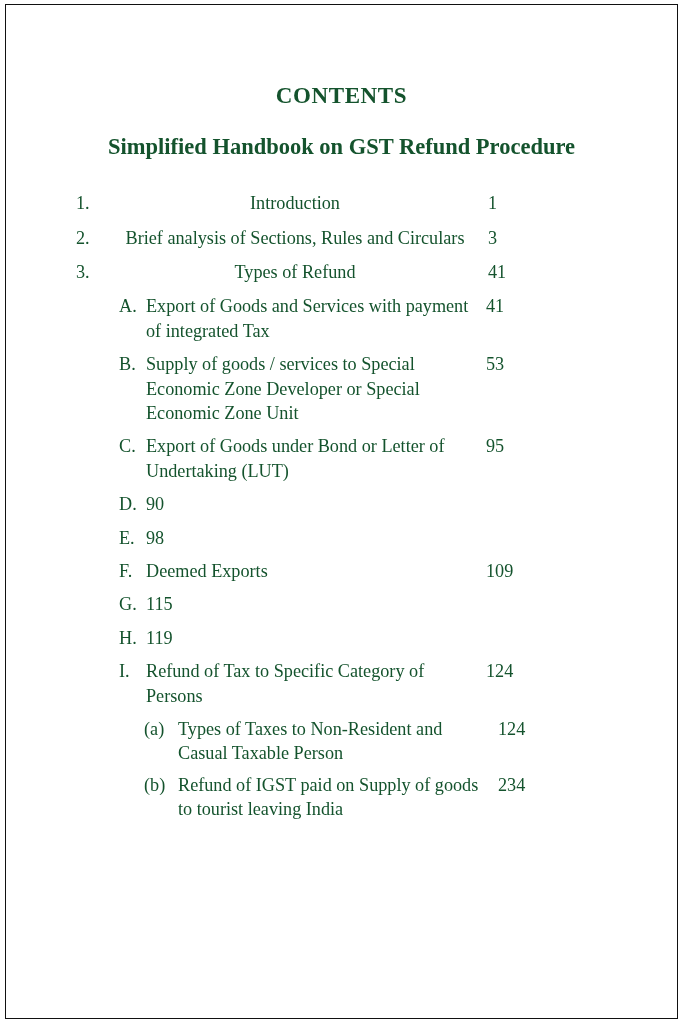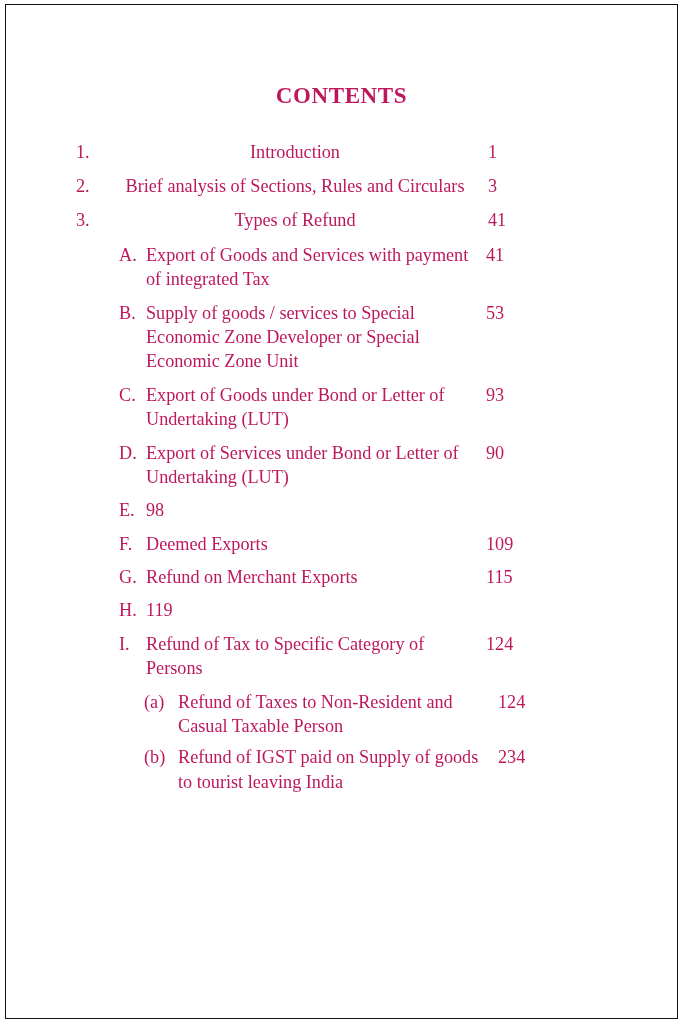--- a/index.html
+++ b/index.html
@@ -9,21 +9,21 @@
   }
 
   .page {
     position: relative;
     width: 683px;
     height: 1024px;
     background: #ffffff;
     box-sizing: border-box;
     overflow: hidden;
     font-family: "Liberation Serif", "DejaVu Serif", serif;
-    color: #be185d;
+    color: #14532d;
   }
 
   
   .page-frame {
     position: absolute;
     left: 5px;
     top: 4px;
     right: 5px;
     bottom: 5px;
     border: 1.6px solid #111111;
@@ -111,20 +111,21 @@
 </head>
 <body>
 
 <div class="page">
   <div class="page-frame"></div>
 
   <div class="content">
 
     <div class="heading-contents">CONTENTS</div>
 
+    <div class="heading-title">Simplified Handbook on GST Refund Procedure</div>
 
     <div class="toc">
         <div class="toc-row lvl-num">
           <span class="toc-marker">1.</span>
           <span class="toc-label">Introduction</span>
           <span class="toc-page">1</span>
         </div>
         <div class="toc-row lvl-num">
           <span class="toc-marker">2.</span>
           <span class="toc-label">Brief analysis of Sections, Rules and Circulars</span>
@@ -141,53 +142,51 @@
           <span class="toc-page">41</span>
         </div>
         <div class="toc-row lvl-alpha">
           <span class="toc-marker">B.</span>
           <span class="toc-label">Supply of goods / services to Special Economic Zone Developer or Special Economic Zone Unit</span>
           <span class="toc-page">53</span>
         </div>
         <div class="toc-row lvl-alpha">
           <span class="toc-marker">C.</span>
           <span class="toc-label">Export of Goods under Bond or Letter of Undertaking (LUT)</span>
-          <span class="toc-page">93</span>
+          <span class="toc-page">95</span>
         </div>
         <div class="toc-row lvl-alpha">
           <span class="toc-marker">D.</span>
-          <span class="toc-label">Export of Services under Bond or Letter of Undertaking (LUT)</span>
           <span class="toc-page">90</span>
         </div>
         <div class="toc-row lvl-alpha">
           <span class="toc-marker">E.</span>
           <span class="toc-page">98</span>
         </div>
         <div class="toc-row lvl-alpha">
           <span class="toc-marker">F.</span>
           <span class="toc-label">Deemed Exports</span>
           <span class="toc-page">109</span>
         </div>
         <div class="toc-row lvl-alpha">
           <span class="toc-marker">G.</span>
-          <span class="toc-label">Refund on Merchant Exports</span>
           <span class="toc-page">115</span>
         </div>
         <div class="toc-row lvl-alpha">
           <span class="toc-marker">H.</span>
           <span class="toc-page">119</span>
         </div>
         <div class="toc-row lvl-alpha">
           <span class="toc-marker">I.</span>
           <span class="toc-label">Refund of Tax to Specific Category of Persons</span>
           <span class="toc-page">124</span>
         </div>
         <div class="toc-row lvl-paren">
           <span class="toc-marker">(a)</span>
-          <span class="toc-label">Refund of Taxes to Non-Resident and Casual Taxable Person</span>
+          <span class="toc-label">Types of Taxes to Non-Resident and Casual Taxable Person</span>
           <span class="toc-page">124</span>
         </div>
         <div class="toc-row lvl-paren">
           <span class="toc-marker">(b)</span>
           <span class="toc-label">Refund of IGST paid on Supply of goods to tourist leaving India</span>
           <span class="toc-page">234</span>
         </div>
       </div>
 
   </div>

